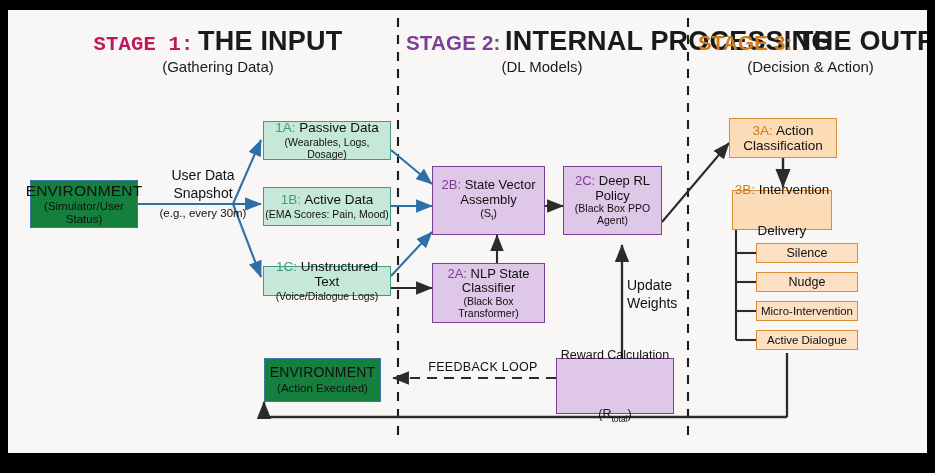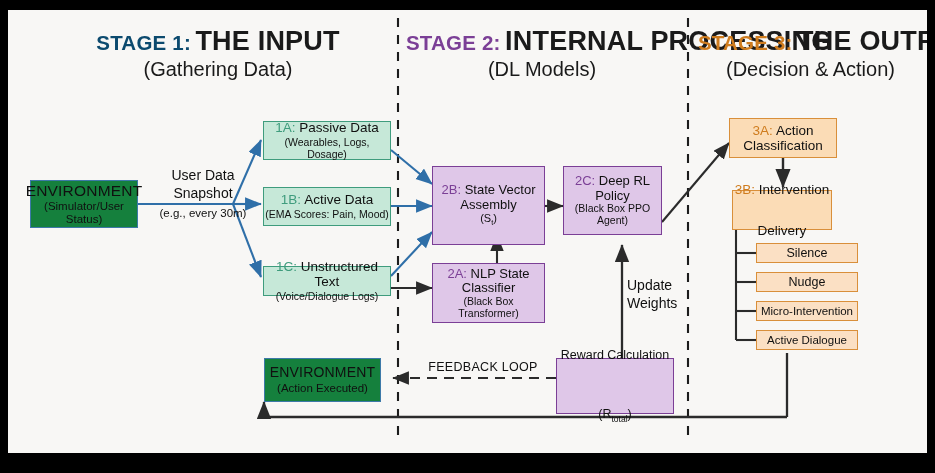--- a/index.html
+++ b/index.html
@@ -4,21 +4,21 @@
 <style>
   html,body{margin:0;padding:0;background:#000;}
   body{width:935px;height:473px;overflow:hidden;font-family:"Liberation Sans",sans-serif;}
   #frame{position:relative;width:935px;height:473px;background:#000;}
   #canvas{position:absolute;left:8px;top:10px;width:919px;height:443px;background:#f8f7f5;overflow:hidden;}
   svg.layer{position:absolute;left:0;top:0;width:919px;height:443px;pointer-events:none;}
 
   .stage-title{position:absolute;text-align:center;white-space:nowrap;}
   .stage-title .t1{font-size:20.5px;font-weight:bold;letter-spacing:.2px;}
   .stage-title .t2{font-size:27px;font-weight:bold;color:#1a1a1a;letter-spacing:.2px;}
-  .stage-title .sub{display:block;font-size:20px;color:#1a1a1a;margin-top:1px;}
+  .stage-title .sub{display:block;font-size:15px;color:#1a1a1a;margin-top:1px;}
 
   .node{position:absolute;box-sizing:border-box;display:flex;flex-direction:column;
         align-items:center;justify-content:center;text-align:center;line-height:1.12;}
   .node .ttl{display:block;}
   .node .sub{display:block;}
   .code{font-weight:normal;}
 
   
   .env{background:#15803d;border:1.6px solid #3d79a8;}
   .env .ttl{font-size:15.5px;color:#101010;letter-spacing:.2px;}
@@ -104,21 +104,21 @@
       <line x1="779" y1="407" x2="256" y2="407"></line>
       <line x1="256" y1="407" x2="256" y2="392" marker-end="url(#arwK)"></line>
     </g>
 
     <line x1="614" y1="348" x2="614" y2="235" stroke="#2b2b2b" stroke-width="2.3" marker-end="url(#arwK)"></line>
 
     <line x1="548" y1="368" x2="385" y2="368" stroke="#2b2b2b" stroke-width="2.1" stroke-dasharray="10,7" marker-end="url(#arwK)"></line>
   </svg>
 
   <div class="stage-title" style="left:70px;top:16px;width:280px;">
-    <span class="t1" style="color:#0c4a6e;">STAGE 1:</span>
+    <span class="t1" style="color:#be185d;font-family:Liberation Mono, monospace;">STAGE 1:</span>
     <span class="t2">THE INPUT</span>
     <span class="sub">(Gathering Data)</span>
   </div>
   <div class="stage-title" style="left:398px;top:16px;width:272px;">
     <span class="t1" style="color:#7b3f96;">STAGE 2:</span>
     <span class="t2">INTERNAL PROCESSING</span>
     <span class="sub">(DL Models)</span>
   </div>
   <div class="stage-title" style="left:690px;top:16px;width:225px;">
     <span class="t1" style="color:#cf7c1e;">STAGE 3:</span>
@@ -145,21 +145,21 @@
   <div class="node green" style="left:255px;top:177px;width:128px;height:39px;">
     <span class="ttl"><span class="code">1B:</span> <span>Active Data</span></span>
     <span class="sub">(EMA Scores: Pain, Mood)</span>
   </div>
 
   <div class="node green" style="left:255px;top:256px;width:128px;height:30px;">
     <span class="ttl"><span class="code">1C:</span> <span>Unstructured Text</span></span>
     <span class="sub">(Voice/Dialogue Logs)</span>
   </div>
 
-  <div class="node purple" style="left:424px;top:156px;width:113px;height:79px;">
+  <div class="node purple" style="left:424px;top:156px;width:113px;height:69px;">
     <span class="ttl"><span class="code">2B:</span> <span>State Vector</span></span>
     <span class="ttl">Assembly</span>
     <span class="sub"><span>(S</span><sub>t</sub><span>)</span></span>
   </div>
 
   <div class="node purple" style="left:555px;top:156px;width:99px;height:69px;">
     <span class="ttl"><span class="code">2C:</span> <span>Deep RL</span></span>
     <span class="ttl">Policy</span>
     <span class="small">(Black Box PPO</span>
     <span class="small">Agent)</span>

